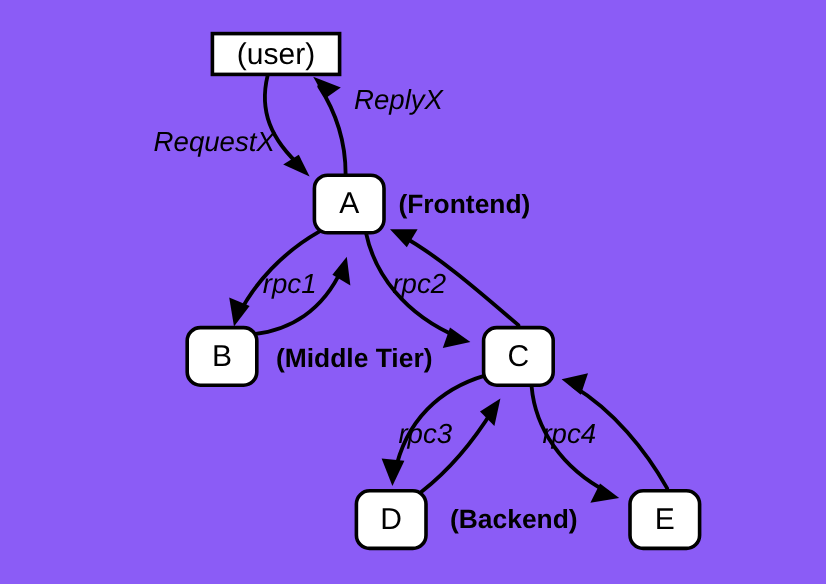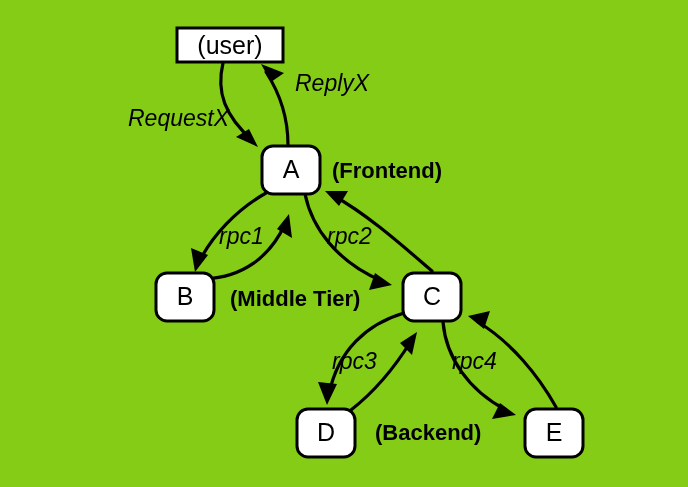--- a/index.html
+++ b/index.html
@@ -7,21 +7,21 @@
     padding: 0;
     background: #ffffff;
   }
   body {
     font-family: "Liberation Sans", sans-serif;
   }
   #canvas {
     position: relative;
     width: 688px;
     height: 487px;
-    background: #84cc16;
+    background: #8b5cf6;
     overflow: hidden;
   }
   #diagram-svg {
     position: absolute;
     left: 0;
     top: 0;
     width: 688px;
     height: 487px;
   }
   .node-label {

